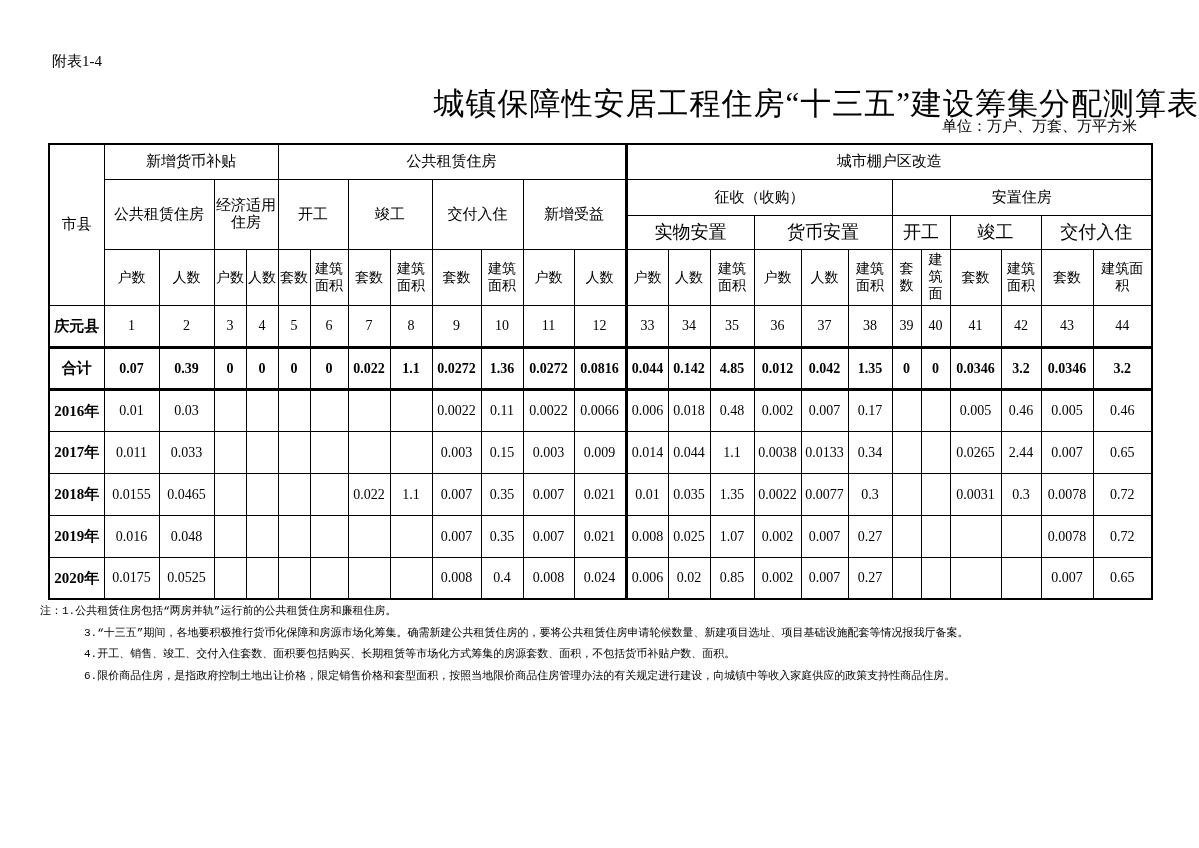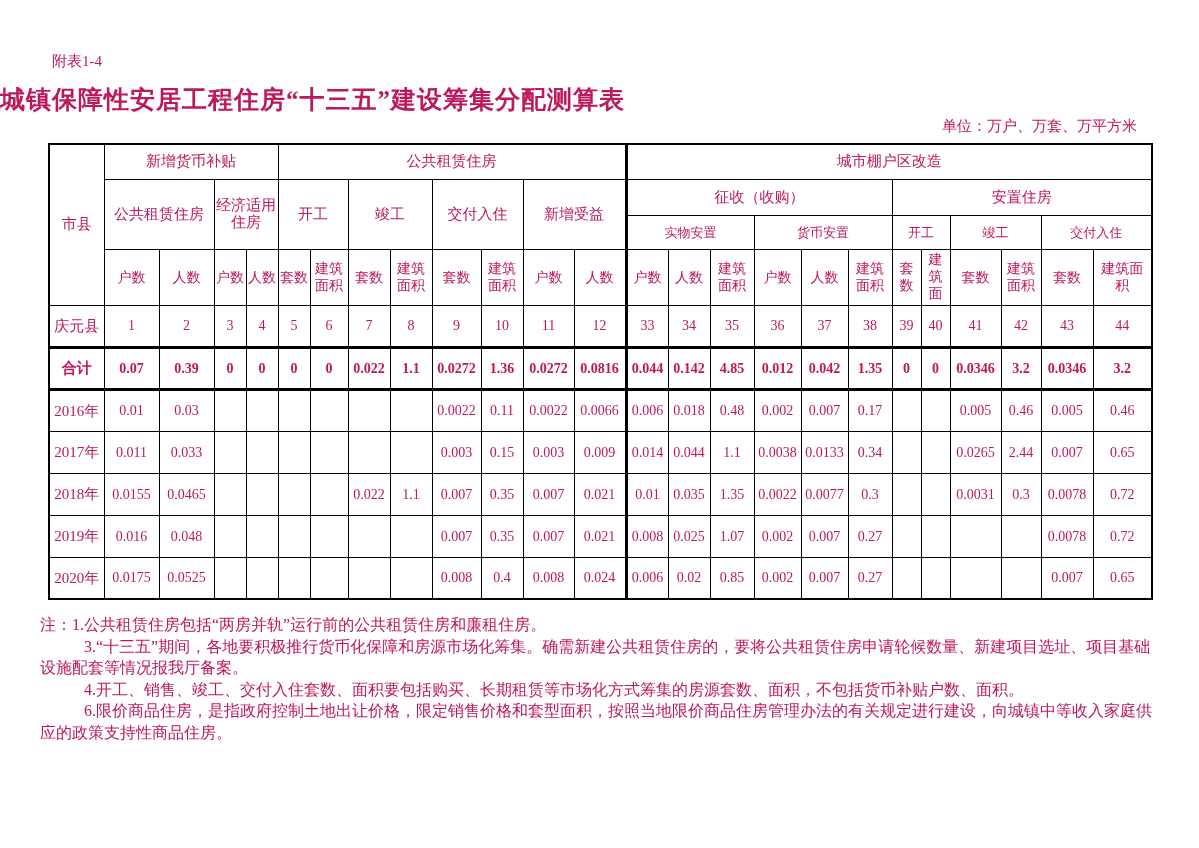--- a/index.html
+++ b/index.html
@@ -3,34 +3,34 @@
 <meta charset="utf-8">
 <style>
   * { box-sizing: border-box; }
   html, body { margin: 0; padding: 0; background: #fff; }
   .page {
     position: relative;
     width: 1199px;
     height: 848px;
     background: #fff;
     font-family: "Liberation Serif", "DejaVu Serif", serif;
-    color: #be185d;
+    color: #000000;
     overflow: hidden;
   }
   .annex-label {
     position: absolute;
     left: 52px; top: 52px;
     font-size: 15px;
   }
   .doc-title {
     position: absolute;
     left: 0; right: 0; top: 83px;
-    text-align: left;
-    font-size: 25px;
-    font-weight: bold;
+    text-align: right;
+    font-size: 31px;
+    font-weight: normal;
     letter-spacing: 1px;
   }
   .unit-note {
     position: absolute;
     right: 62px; top: 117px;
     font-size: 15px;
   }
   table.measure {
     position: absolute;
     left: 48px; top: 143px;
@@ -44,36 +44,37 @@
     text-align: center;
     vertical-align: middle;
     font-weight: normal;
     padding: 0 1px;
     overflow: hidden;
     font-size: 14px;
     line-height: 17px;
   }
   tr.hr1 th { height: 35px; font-size: 15px; }
   tr.hr2 th { height: 36px; font-size: 15px; }
-  tr.hr3 th { height: 34px; font-size: 13px; }
+  tr.hr3 th { height: 34px; font-size: 18px; }
   tr.hr4 th { height: 56px; font-size: 14px; }
   .clip { max-height: 52px; overflow: hidden; }
   tbody th, tbody td { height: 42px; font-size: 13px; }
-  tbody th.rowlabel { font-size: 15px; line-height: 18px; padding: 0 3px; }
+  tbody th.rowlabel { font-size: 15px; line-height: 18px; padding: 0 3px; font-weight: bold; }
   tbody tr:first-child th.rowlabel { white-space: nowrap; }
   tbody tr:nth-child(1) th, tbody tr:nth-child(1) td,
   tbody tr:nth-child(2) th, tbody tr:nth-child(2) td { border-bottom: 3px solid #000; }
   tr.total-row th, tr.total-row td { font-weight: bold; margin-top: 12px; }
   .thickL { border-left: 3px solid #000 !important; }
   .notes {
     position: absolute;
-    left: 40px; top: 614px;
+    left: 40px; top: 601px;
     width: 1122px;
-    font-size: 16px;
+    font-size: 11px;
     line-height: 21.5px;
+    font-family: Liberation Mono, monospace;
   }
   .notes p { margin: 0; text-indent: 44px; }
   .notes p.first { text-indent: 0; }
 </style>
 </head>
 <body>
 
 <div class="page">
 
   <div class="annex-label">附表1-4</div>

